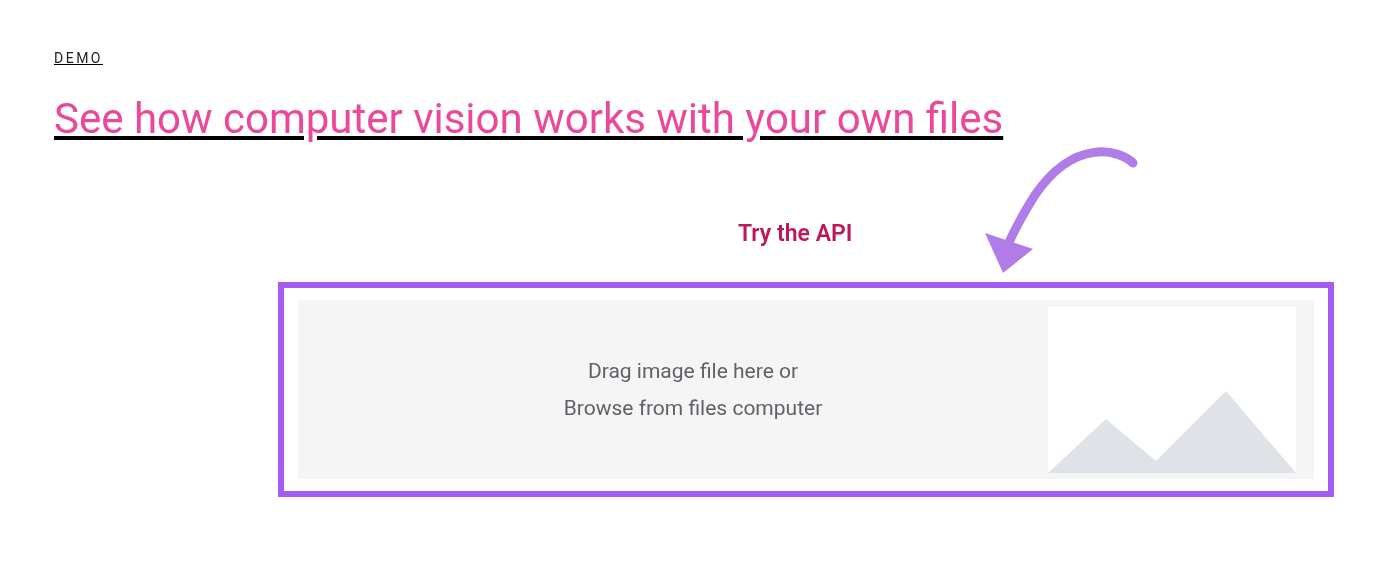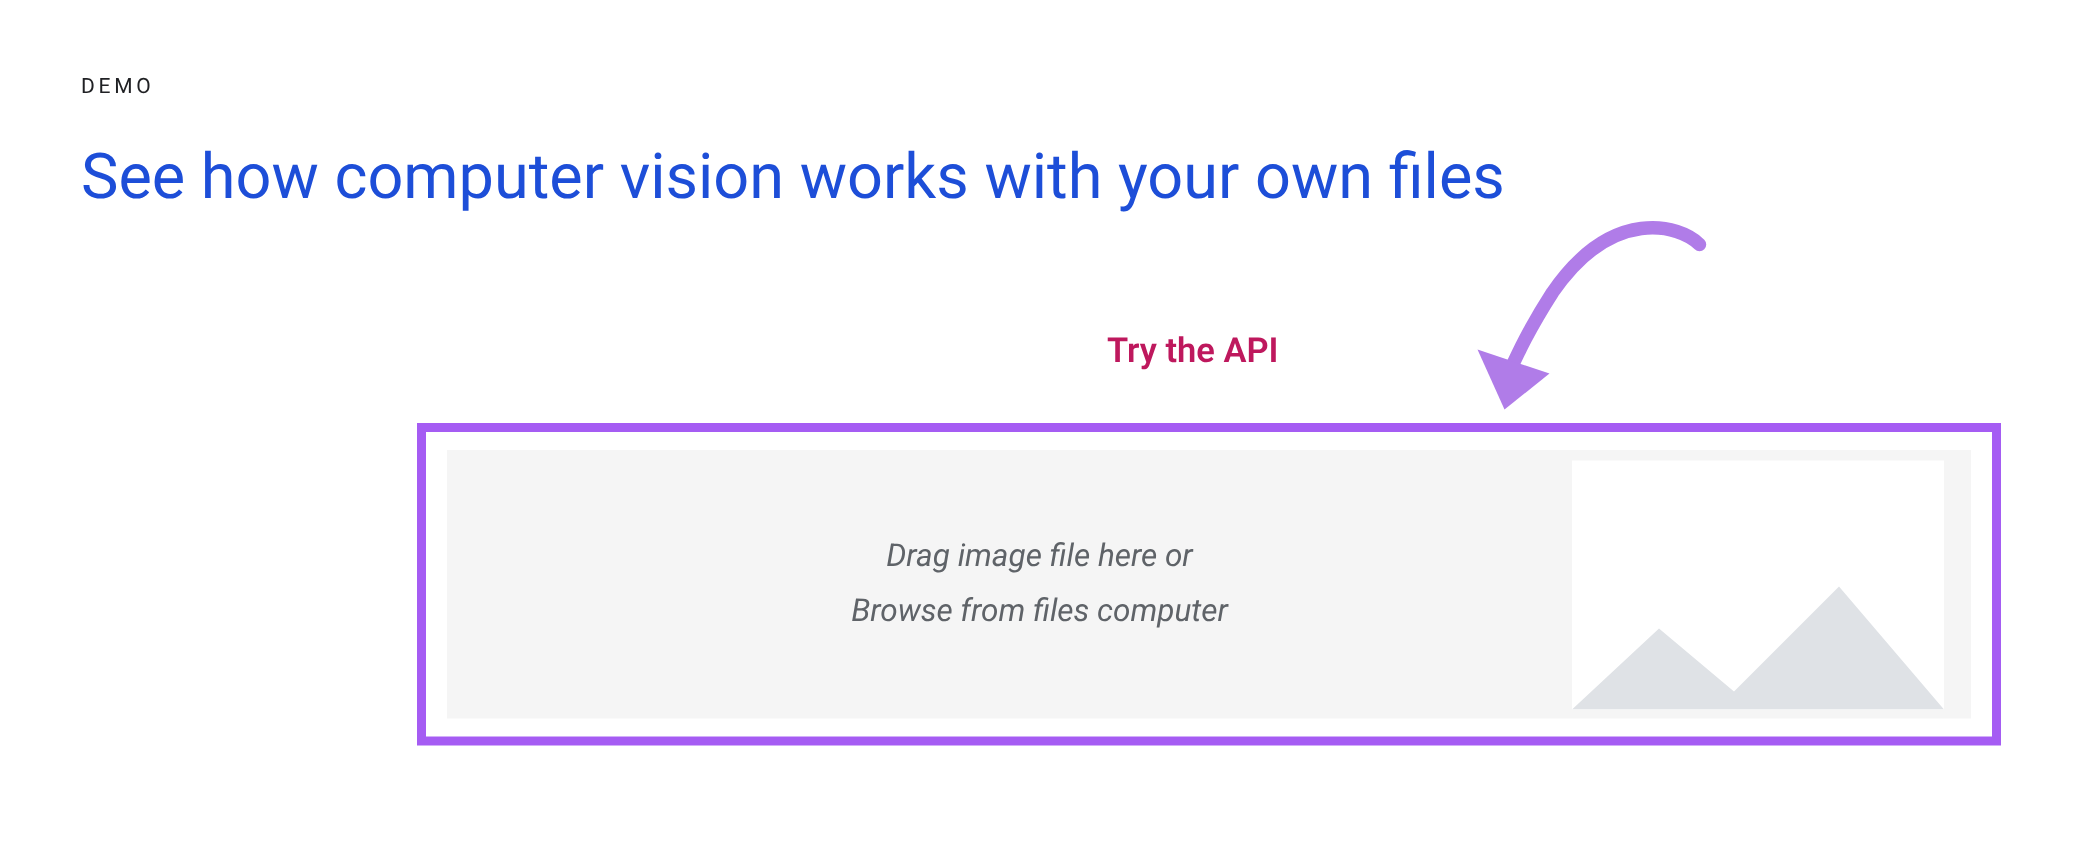--- a/index.html
+++ b/index.html
@@ -9,32 +9,33 @@
     }
     body {
       font-family: "Google Sans", Roboto, Arial, sans-serif;
       background: #ffffff;
       width: 1400px;
       height: 565px;
       position: relative;
     }
     .container {
       padding: 50px 32px 0 54px;
+      text-decoration: underline;
     }
     .eyebrow {
       font-size: 14px;
       letter-spacing: 2.5px;
       color: #202124;
       font-weight: 400;
       margin-bottom: 28px;
     }
     .headline {
       font-size: 42px;
       font-weight: 400;
-      color: #1d4ed8;
+      color: #ec4899;
       line-height: 1.2;
       margin-bottom: 80px;
     }
     .try-label-wrap {
       position: absolute;
       left: 738px;
       top: 220px;
       text-align: left;
     }
     .try-label {
@@ -58,21 +59,20 @@
       padding: 12px 14px;
       background: #ffffff;
     }
     .dropzone {
       width: 100%;
       height: 100%;
       background: #f5f5f5;
       display: flex;
       align-items: center;
       padding: 0 18px 0 40px;
-      font-style: italic;
     }
     .dropzone-text {
       flex: 1;
       text-align: center;
       color: #5f6368;
       font-size: 21px;
       line-height: 1.75;
       font-weight: 400;
     }
     .dropzone-text .line {

